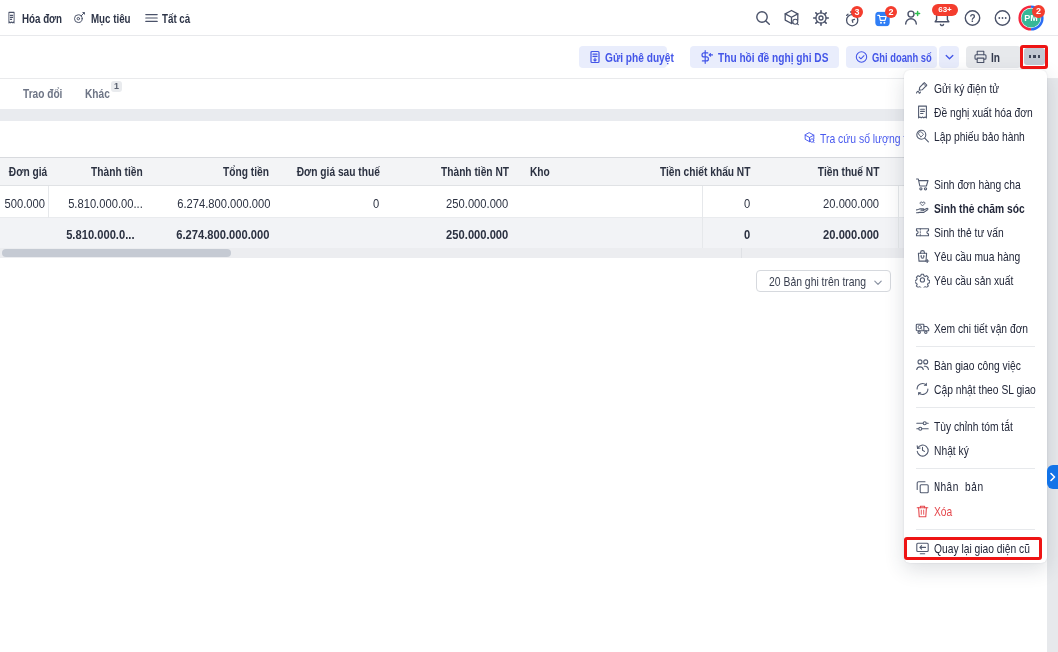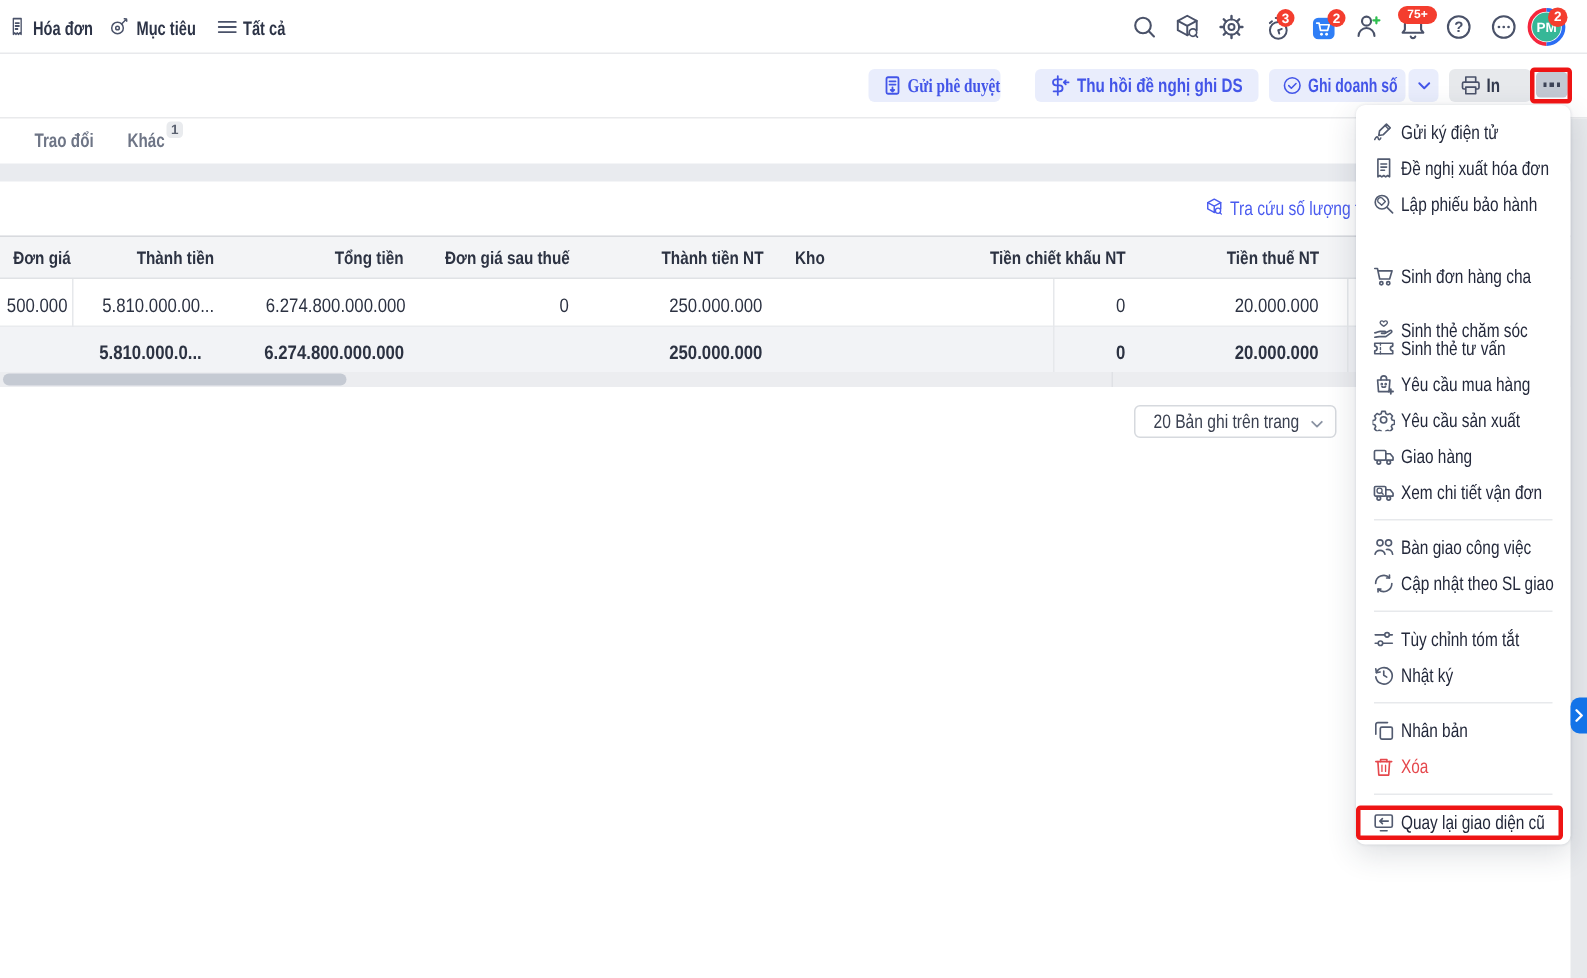--- a/index.html
+++ b/index.html
@@ -115,21 +115,21 @@
         <path d="M2.7 15.5 a5.3 5.3 0 0 1 10.6 0"></path>
         <path d="M14.6 3 V7 M12.6 5 H16.6" stroke="#2fbf4f" stroke-width="1.5"></path>
       </svg>
     </div>
   <div class="tico" style="left:932px;">
       <svg width="20" height="20" viewBox="0 0 20 20" fill="none" stroke="#4a5269" stroke-width="1.4" stroke-linecap="round" stroke-linejoin="round">
         <path d="M10 2.6 c3.3 0 5.4 2.4 5.4 5.5 V11.7 L16.9 13.8 H3.1 L4.6 11.7 V8.1 C4.6 5 6.7 2.6 10 2.6 Z"></path>
         <path d="M8.5 16.4 a1.6 1.6 0 0 0 3 0"></path>
       </svg>
     </div>
-  <div class="badge" style="left:932px; top:4px; width:26px; height:12px; line-height:12px; border-radius:7px; font-size:8px;">75+</div>
+  <div class="badge" style="left:932px; top:4px; width:26px; height:12px; line-height:12px; border-radius:7px; font-size:8px;">63+</div>
   <div class="tico" style="left:963px;">
       <svg width="19" height="19" viewBox="0 0 19 19" fill="none">
         <circle cx="9.5" cy="9.5" r="7.2" stroke="#4a5269" stroke-width="1.4"></circle>
         <text x="9.5" y="13.1" font-family="Liberation Sans" font-size="10" font-weight="700" fill="#4a5269" text-anchor="middle">?</text>
       </svg>
     </div>
   <div class="tico" style="left:993px;">
       <svg width="19" height="19" viewBox="0 0 19 19" fill="none">
         <circle cx="9.5" cy="9.5" r="7.2" stroke="#4a5269" stroke-width="1.4"></circle>
         <circle cx="6.3" cy="9.5" r="0.9" fill="#4a5269"></circle>
@@ -140,21 +140,21 @@
   <div class="tico" style="left:1018px;">
       <svg width="26" height="26" viewBox="0 0 26 26">
         <path d="M13 1.6 A11.4 11.4 0 0 0 13 24.4" fill="none" stroke="#f5273d" stroke-width="2.4"></path>
         <path d="M13 1.6 A11.4 11.4 0 0 1 13 24.4" fill="none" stroke="#2b6df3" stroke-width="2.4"></path>
         <circle cx="13" cy="13" r="9.6" fill="#36b797"></circle>
         <text x="13" y="16.4" font-family="Liberation Sans" font-size="9" font-weight="700" fill="#fff" text-anchor="middle">PM</text>
       </svg>
     </div>
   <div class="badge" style="left:1032px; top:5px; width:13px; height:13px; line-height:13px; border-radius:7px; font-size:9px;">2</div>
 
-  <div class="btn" style="left:579px; width:88px;font-family:Liberation Serif, serif;">
+  <div class="btn" style="left:579px; width:88px;">
     <svg style="left:9px;" width="14" height="14" viewBox="0 0 14 14" fill="none" stroke="#4355e8" stroke-width="1.2" stroke-linecap="round" stroke-linejoin="round">
         <rect x="3" y="1.5" width="8" height="11" rx="1"></rect>
         <path d="M5 4.2 H9 M5 6.4 H9 M7 8.2 V11 M5.8 9.9 L7 11.1 L8.2 9.9"></path>
       </svg>
     <span style="left:26px;">Gửi phê duyệt</span>
     </div>
   <div class="btn" style="left:690px; width:149px;">
     <svg style="left:8px;" width="15" height="15" viewBox="0 0 15 15" fill="none" stroke="#4355e8" stroke-width="1.2" stroke-linecap="round" stroke-linejoin="round">
         <path d="M7.2 1.2 V13.8 M9.8 3.4 H6 a2 2 0 0 0 0 4 h2.4 a2 2 0 0 1 0 4 H4.4"></path>
         <path d="M14.6 5.4 H11.2 M12.5 4.1 L11.2 5.4 L12.5 6.7"></path>
@@ -283,21 +283,21 @@
     <div class="mi" style="top:102px;padding-left:40px;">
         <span class="g">
           <svg width="15" height="15" viewBox="0 0 15 15" fill="none" stroke="#525b70" stroke-width="1.1" stroke-linecap="round" stroke-linejoin="round">
             <path d="M1.5 2.5 h1.8 l1.5 7 h6.6 l1.6-5.4 H4.1"></path>
             <circle cx="5.9" cy="12.3" r="1.1"></circle>
             <circle cx="10.5" cy="12.3" r="1.1"></circle>
           </svg>
         </span>
         <span class="t">Sinh đơn hàng cha</span>
       </div>
-    <div class="mi" style="top:138px;">
+    <div class="mi" style="top:126px;font-weight:bold;">
         <span class="g">
           <svg width="15" height="15" viewBox="0 0 15 15" fill="none" stroke="#525b70" stroke-width="1.1" stroke-linecap="round" stroke-linejoin="round">
             <path d="M7.5 2.2 c.5-1.1 2.2-1 2.4.2 .2 1-1.3 1.9-2.4 2.6 -1.1-.7-2.6-1.6-2.4-2.6 .2-1.2 1.9-1.3 2.4-.2 Z" stroke-width="0.9"></path>
             <path d="M1.5 9.4 c1.6 0 2.2-1 3.6-1 h3.2 c.8 0 .8 1.3 0 1.3 H6"></path>
             <path d="M8.3 9.7 l3.4-1.8 c.9-.5 1.7.7 .8 1.4 l-3.6 2.6 H4.6 c-1.2 0-1.7.4-3.1.4"></path>
           </svg>
         </span>
         <span class="t">Sinh thẻ chăm sóc</span>
       </div>
     <div class="mi" style="top:150px;">
@@ -324,31 +324,20 @@
             <path d="M3.4 4.8 H11.6 L11 12.6 H4 Z"></path>
             <path d="M5.6 4.8 V4 a1.9 1.9 0 0 1 3.8 0 V4.8"></path>
             <circle cx="6.2" cy="7.6" r="0.35" fill="#525b70"></circle>
             <circle cx="8.8" cy="7.6" r="0.35" fill="#525b70"></circle>
             <path d="M6.3 9.2 c.6.6 1.8.6 2.4 0"></path>
             <path d="M12.2 11 V14 M10.7 12.5 H13.7" stroke-width="1.2"></path>
           </svg>
         </span>
         <span class="t">Yêu cầu mua hàng</span>
       </div>
-    <div class="mi" style="top:222px;">
-        <span class="g">
-          <svg width="15" height="15" viewBox="0 0 15 15" fill="none" stroke="#525b70" stroke-width="1.1" stroke-linecap="round" stroke-linejoin="round">
-            <rect x="1.3" y="3.8" width="7.6" height="6.4" rx="0.8"></rect>
-            <path d="M8.9 6 h2.9 l1.9 2.3 v1.9 h-4.8"></path>
-            <circle cx="4.2" cy="11.7" r="1.2"></circle>
-            <circle cx="10.8" cy="11.7" r="1.2"></circle>
-          </svg>
-        </span>
-        <span class="t">Giao hàng</span>
-      </div>
     <div class="mi" style="top:246px;padding-left:16px;">
         <span class="g">
           <svg width="15" height="15" viewBox="0 0 15 15" fill="none" stroke="#525b70" stroke-width="1.1" stroke-linecap="round" stroke-linejoin="round">
             <rect x="1.3" y="3.8" width="7.6" height="6.4" rx="0.8"></rect>
             <path d="M8.9 6 h2.9 l1.9 2.3 v1.9 h-4.8"></path>
             <circle cx="4.2" cy="11.7" r="1.2"></circle>
             <circle cx="10.8" cy="11.7" r="1.2"></circle>
             <circle cx="4.7" cy="6.6" r="1.7" fill="#fff" stroke-width="0.9"></circle>
             <path d="M5.9 7.8 L7.1 9" stroke-width="0.9"></path>
           </svg>
@@ -391,21 +380,21 @@
         <span class="g">
           <svg width="15" height="15" viewBox="0 0 15 15" fill="none" stroke="#525b70" stroke-width="1.1" stroke-linecap="round" stroke-linejoin="round">
             <path d="M2.6 5.9 a5.5 5.5 0 1 1 -.4 2.8"></path>
             <path d="M2.2 3.4 l.4 2.5 2.5-.4"></path>
             <path d="M7.5 4.9 V7.7 L9.5 8.9"></path>
           </svg>
         </span>
         <span class="t">Nhật ký</span>
       </div>
     <div class="sep" style="top:398px;"></div>
-    <div class="mi" style="top:405px;">
+    <div class="mi" style="top:405px;font-family:Liberation Mono, monospace;">
         <span class="g">
           <svg width="15" height="15" viewBox="0 0 15 15" fill="none" stroke="#525b70" stroke-width="1.1" stroke-linecap="round" stroke-linejoin="round">
             <rect x="5.2" y="5.2" width="8" height="8" rx="1"></rect>
             <path d="M10 2.2 H3.6 a1.4 1.4 0 0 0 -1.4 1.4 V10"></path>
           </svg>
         </span>
         <span class="t">Nhân bản</span>
       </div>
     <div class="mi" style="top:429px;">
         <span class="g">

